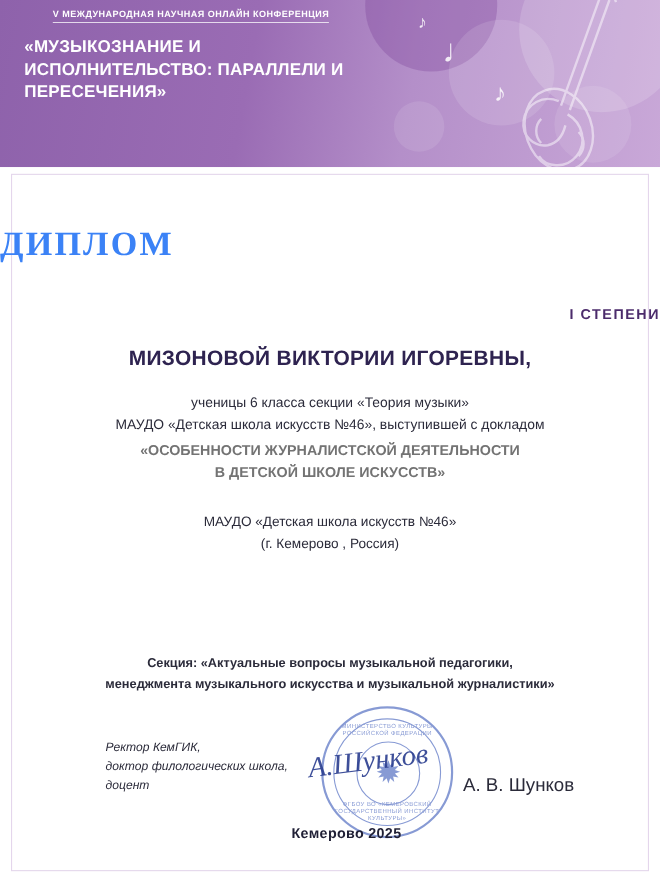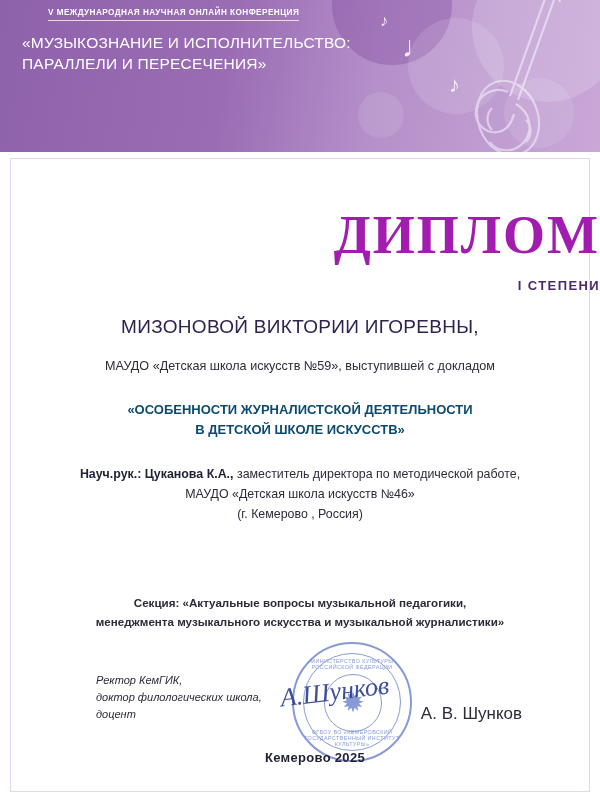--- a/index.html
+++ b/index.html
@@ -46,61 +46,61 @@
     position:absolute;left:26px;top:8px;
     color:#ffffff;font-size:8.2px;letter-spacing:.45px;
     font-weight:bold;
     border-bottom:1px solid rgba(255,255,255,.75);
     padding-bottom:3px;
     text-transform:uppercase;
     margin-left:22px;
   }
   .conf-title{
     position:absolute;left:22px;top:33px;
-    color:#ffffff;font-size:15.5px;font-weight:normal;
+    color:#ffffff;font-size:15.5px;font-weight:bold;
     line-height:1.33;letter-spacing:.2px;
     text-transform:uppercase;
     max-width:330px;
   }
 
   
   .sheet{
     position:relative;
     height:648px;
     background:#ffffff;
   }
   .frame{
     position:absolute;left:10px;top:6px;right:10px;bottom:8px;
     border:1px solid #e4d6ec;
   }
   .diploma{
     position:absolute;left:0;right:0;top:52px;
-    text-align:right;
-    color:#a21caf;
-    font-size:54px;font-weight:bold;letter-spacing:2px;
+    text-align:left;
+    color:#3b82f6;
+    font-size:31px;font-weight:bold;letter-spacing:2px;
     font-family:"Liberation Serif", serif;
   }
   .degree{
     position:absolute;left:0;right:0;top:126px;
     text-align:right;color:#4b2b6b;
     font-size:13px;font-weight:bold;letter-spacing:1.4px;
   }
   .recipient{
     position:absolute;left:0;right:0;top:164px;
     text-align:center;color:#2e2350;
-    font-size:19px;font-weight:normal;letter-spacing:.3px;
+    font-size:19px;font-weight:bold;letter-spacing:.3px;
   }
   .desc{
     position:absolute;left:40px;right:40px;top:205px;
     text-align:center;color:#2b2b3a;
     font-size:12.6px;line-height:1.55;
   }
   .report{
     position:absolute;left:40px;right:40px;top:248px;
-    text-align:center;color:#0c4a6e;
+    text-align:center;color:#737373;
     font-size:13px;font-weight:bold;line-height:1.5;
   }
   .advisor{
     position:absolute;left:30px;right:30px;top:313px;
     text-align:center;color:#2b2b3a;
     font-size:12.4px;line-height:1.6;
   }
   .advisor .lbl{font-weight:bold;color:#1f1f35;}
   .advisor .nm{font-weight:bold;color:#1f1f35;}
 
@@ -190,34 +190,30 @@
   </div>
 
   <div class="sheet">
     <div class="frame"></div>
 
     <div class="diploma">ДИПЛОМ</div>
     <div class="degree">I СТЕПЕНИ</div>
     <div class="recipient">МИЗОНОВОЙ ВИКТОРИИ ИГОРЕВНЫ,</div>
 
     <div class="desc">
-      <div>МАУДО «Детская школа искусств №59», выступившей с докладом</div>
+      <div>ученицы 6 класса секции «Теория музыки»</div>
+      <div>МАУДО «Детская школа искусств №46», выступившей с докладом</div>
     </div>
 
     <div class="report">
       <div>«ОСОБЕННОСТИ ЖУРНАЛИСТСКОЙ ДЕЯТЕЛЬНОСТИ</div>
       <div>В  ДЕТСКОЙ ШКОЛЕ ИСКУССТВ»</div>
     </div>
 
     <div class="advisor">
-      <div>
-        <span class="lbl">Науч.рук.:</span>
-        <span class="nm">Цуканова К.А.,</span>
-        <span>заместитель директора по методической работе,</span>
-      </div>
       <div>МАУДО «Детская школа искусств №46»</div>
       <div>(г. Кемерово , Россия)</div>
     </div>
 
     <div class="section">
       <div>
         <span class="sec-lbl">Секция:</span>
         <span>«Актуальные вопросы музыкальной педагогики,</span>
       </div>
       <div>менеджмента музыкального искусства и музыкальной журналистики»</div>

